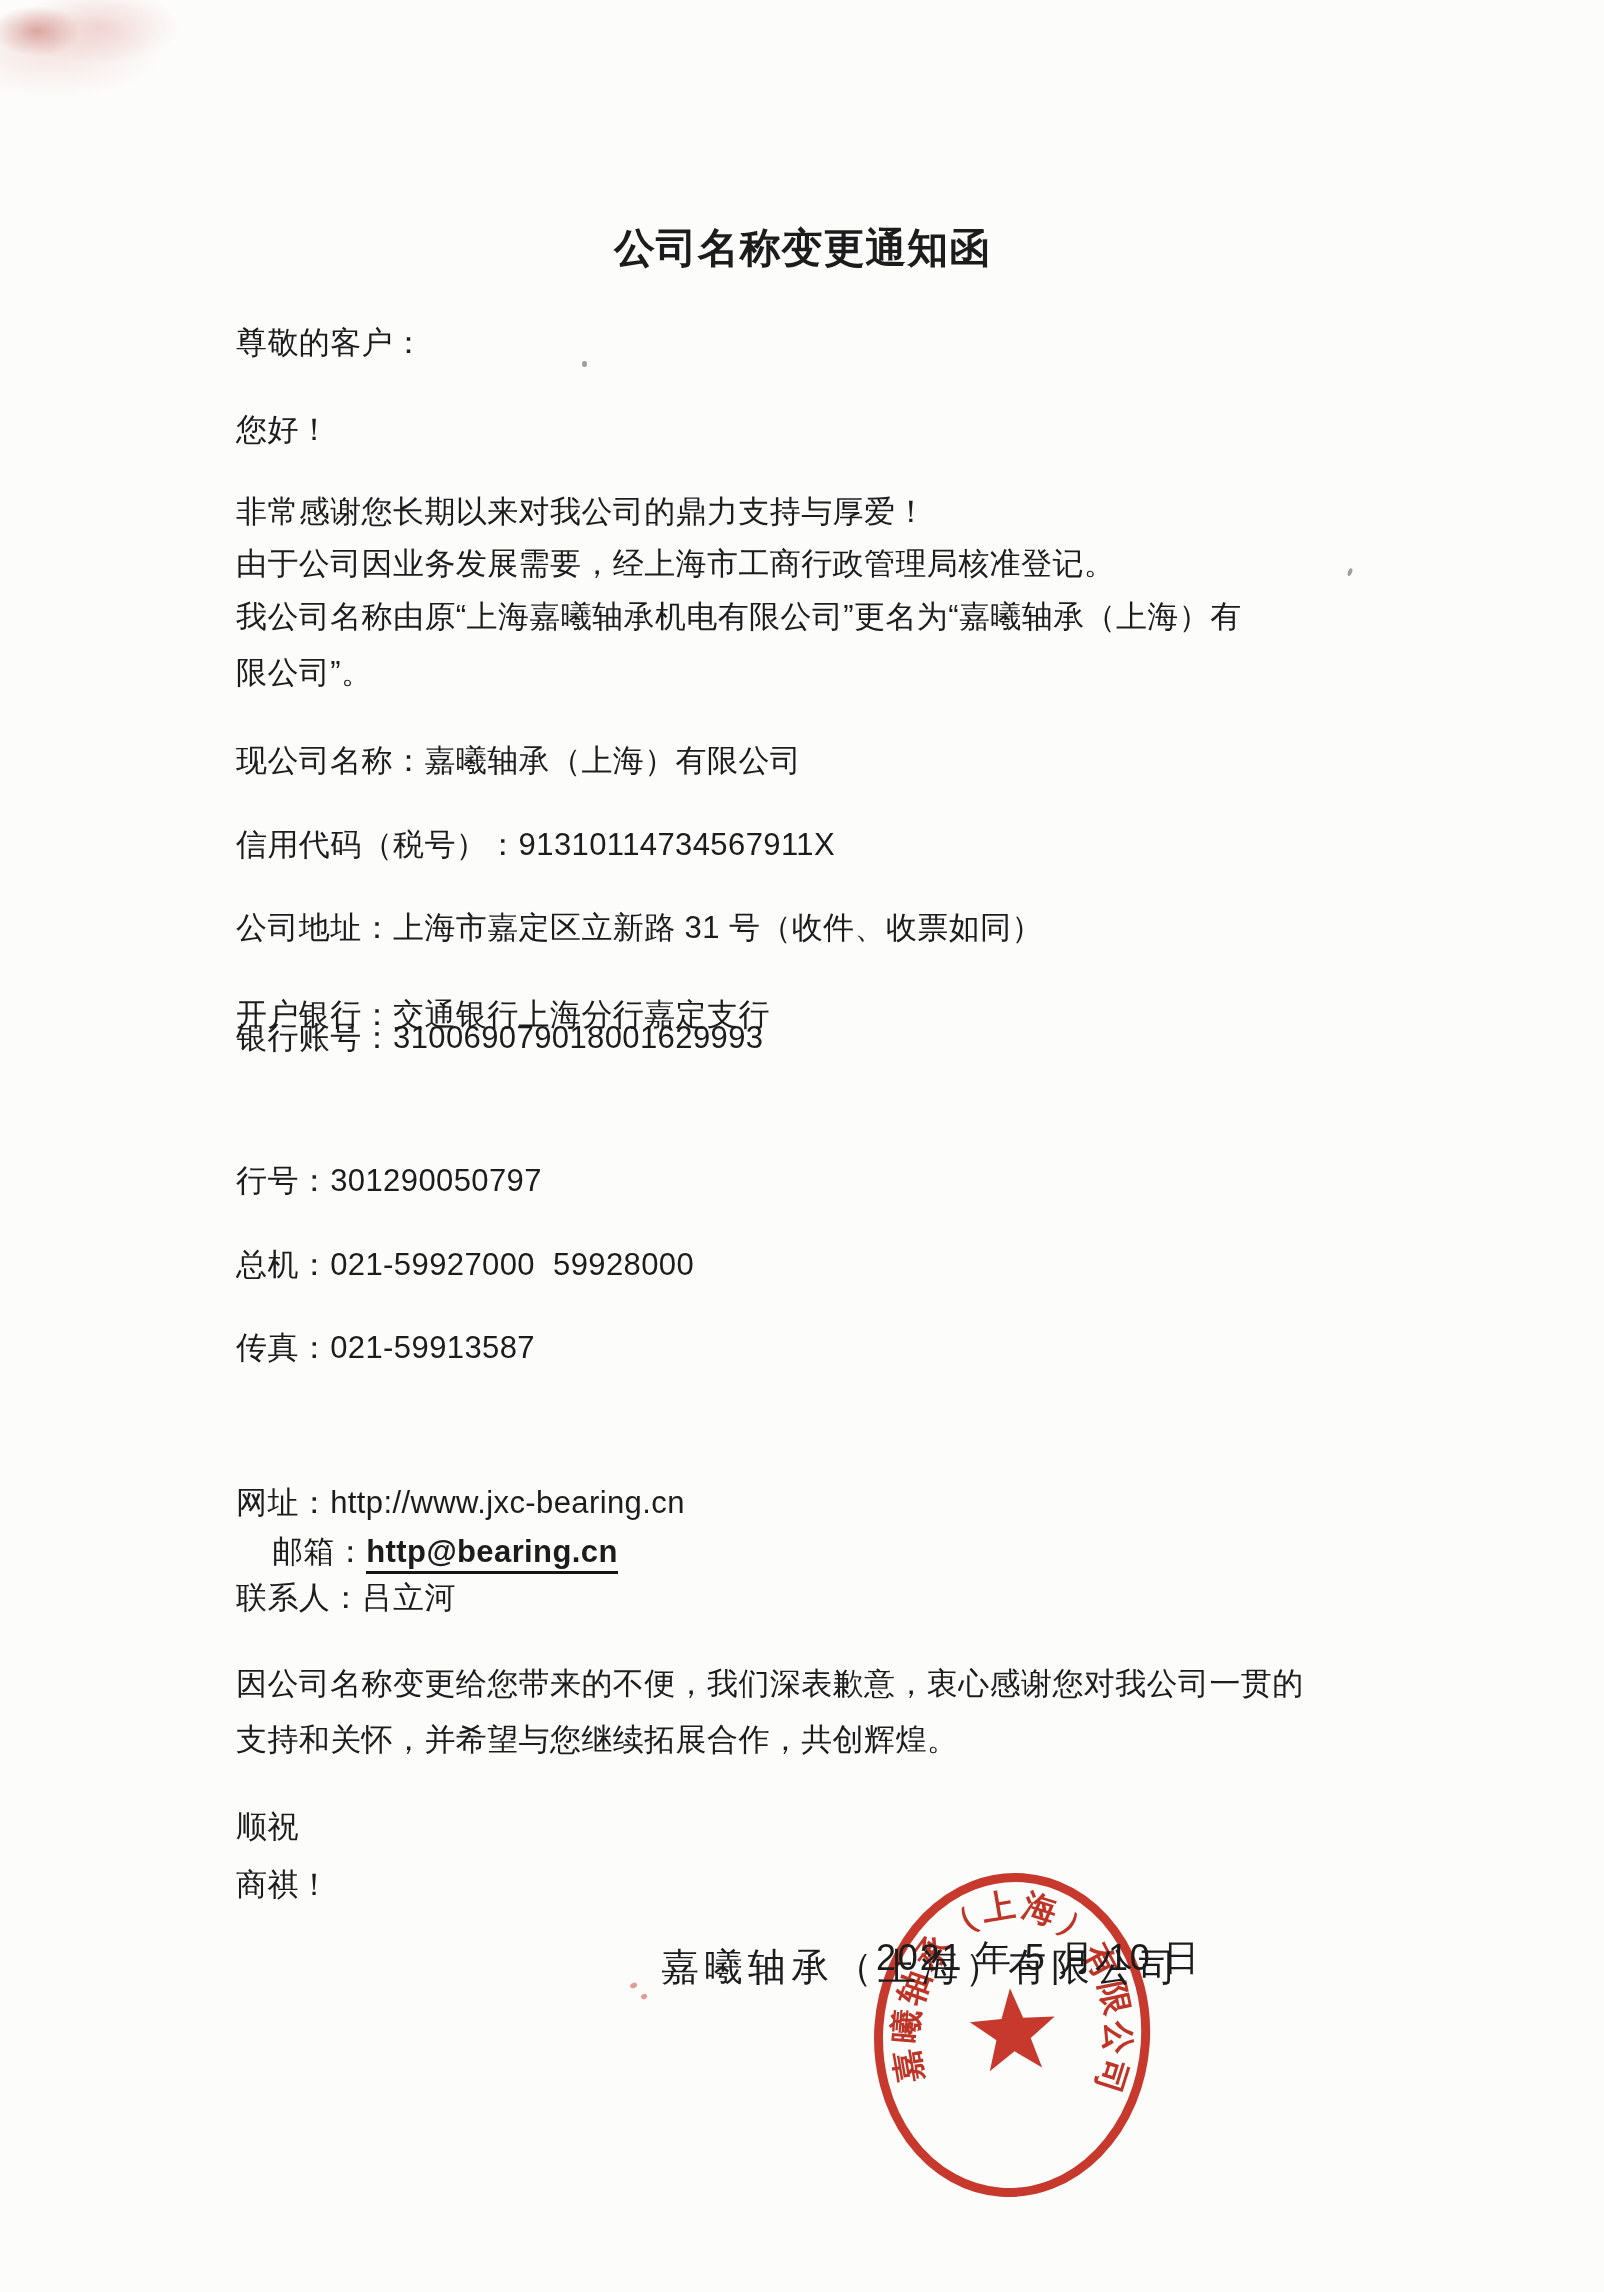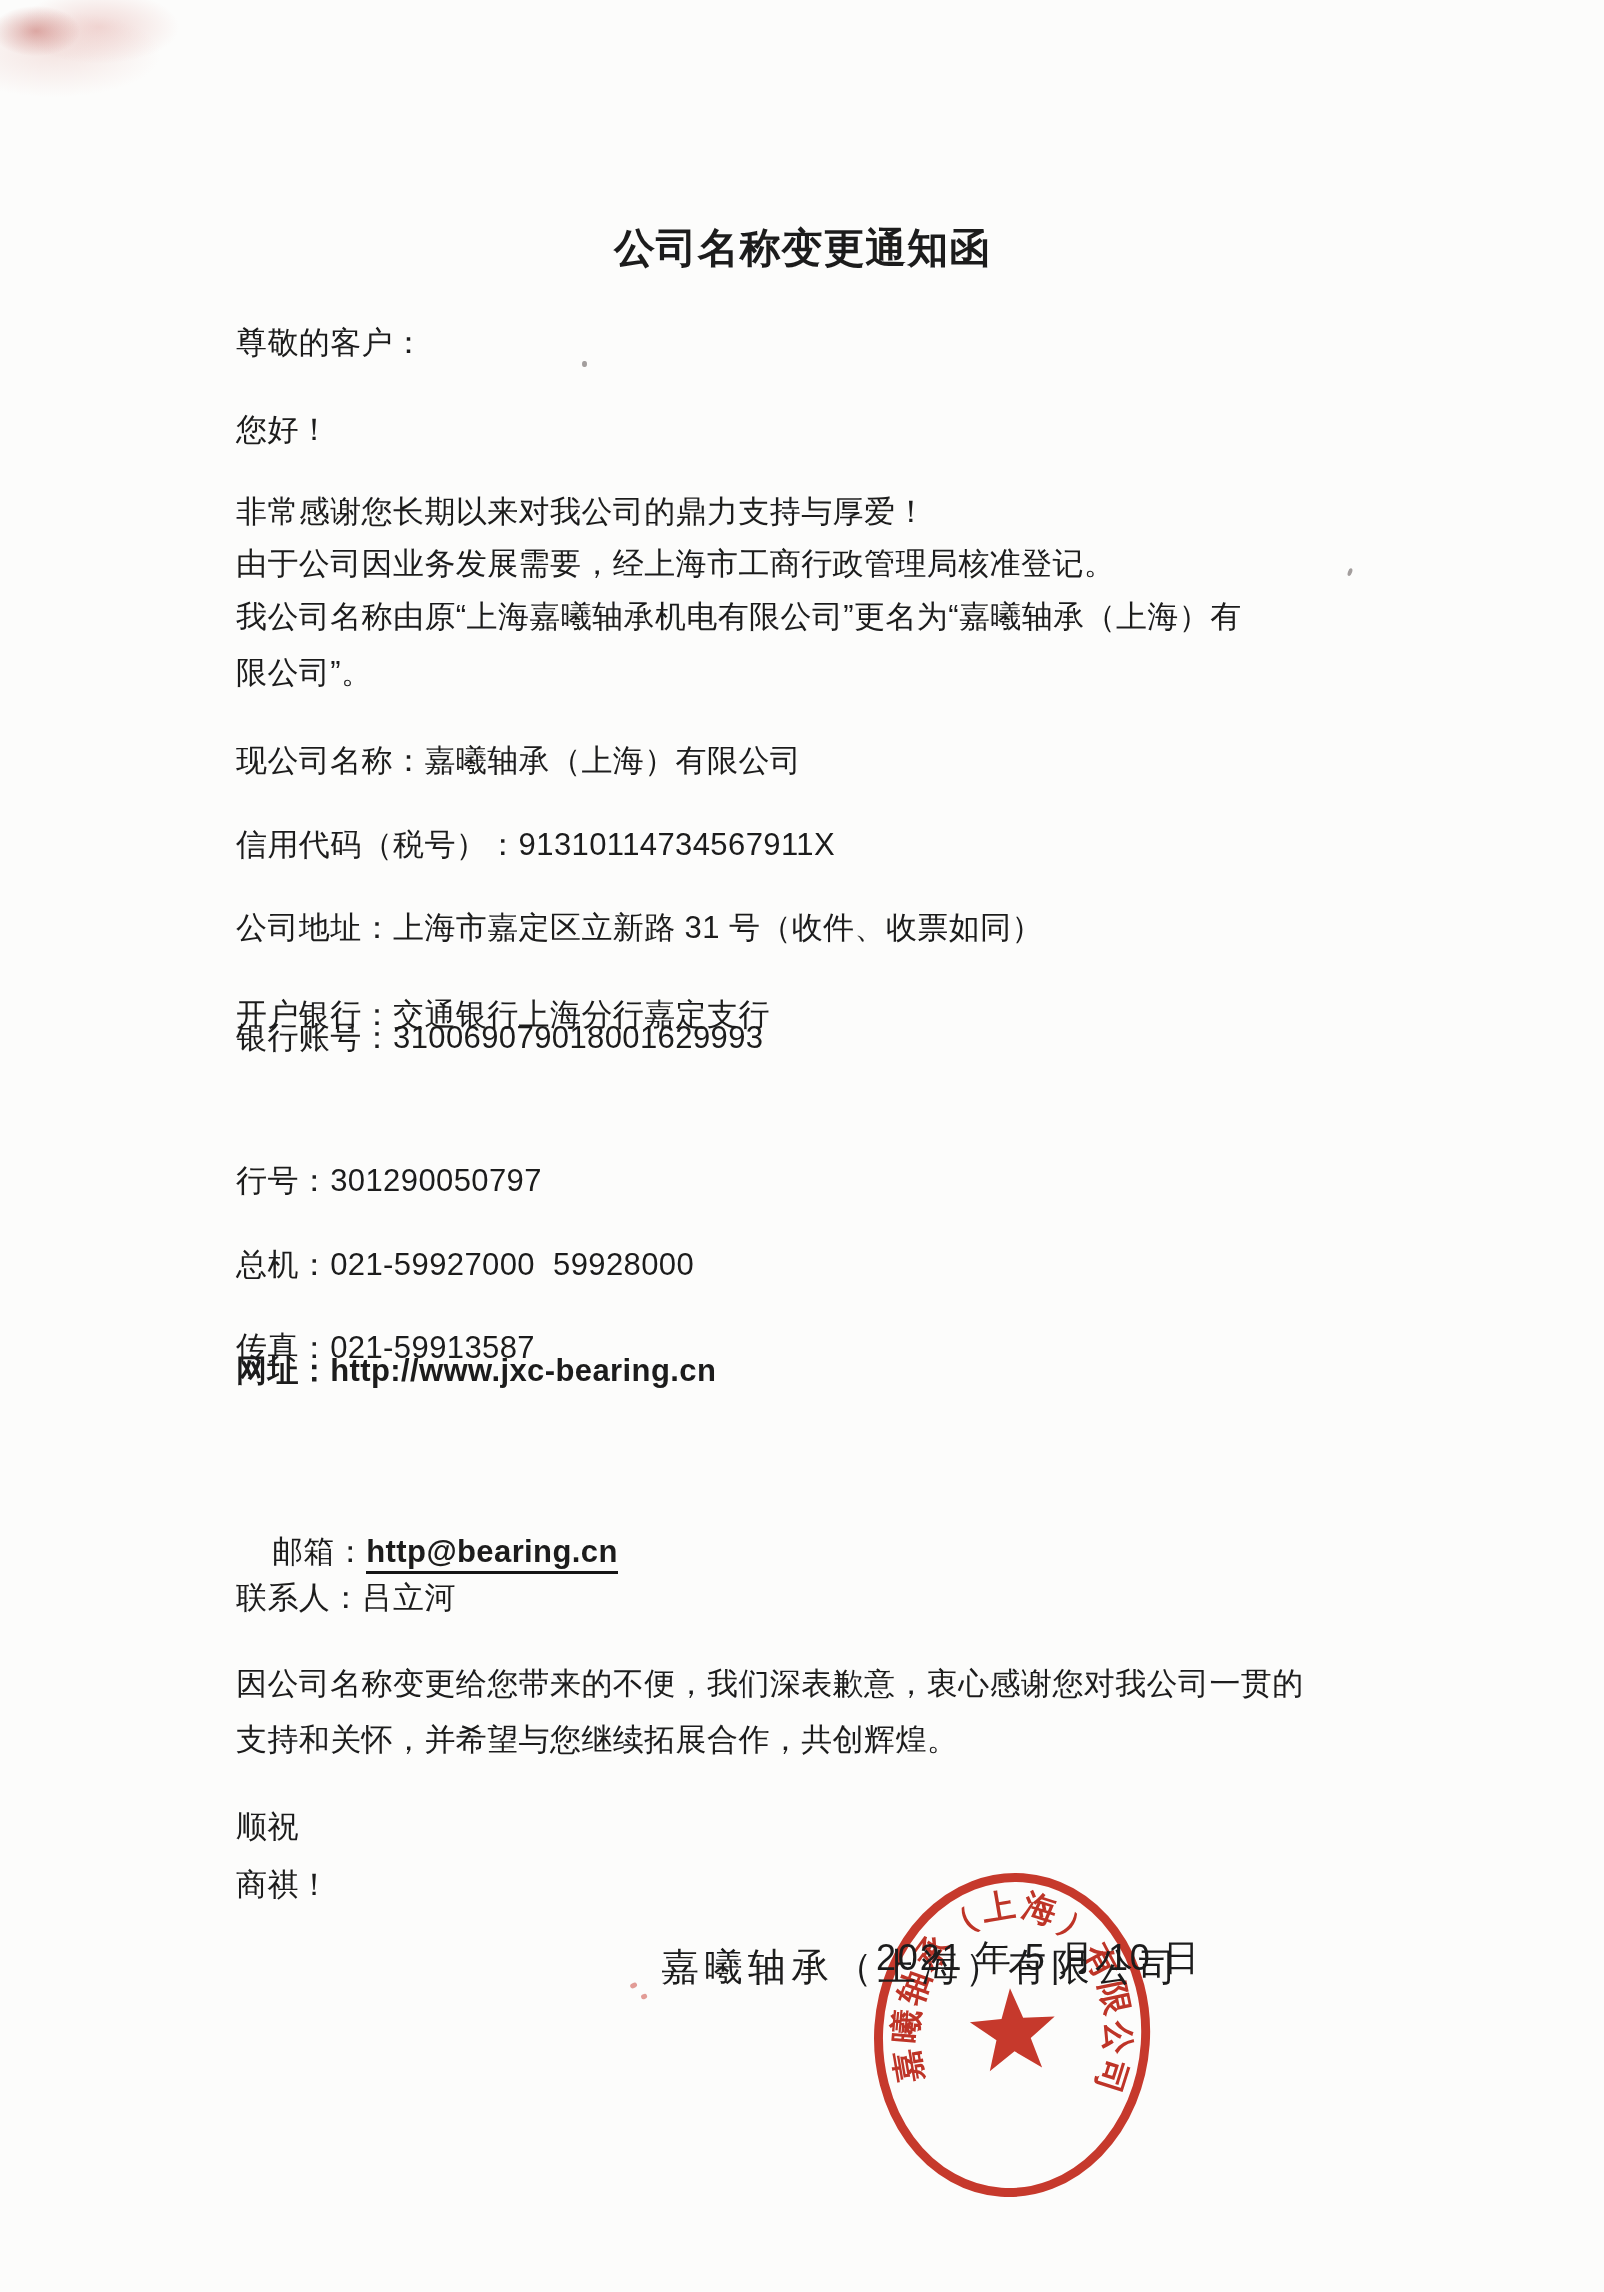--- a/index.html
+++ b/index.html
@@ -90,21 +90,21 @@
   <div class="line txt" style="top:654px;">限公司”。</div>
 
   <div class="line txt" style="top:742px;">现公司名称：嘉曦轴承（上海）有限公司</div>
   <div class="line txt" style="top:826px;">信用代码（税号）：91310114734567911X</div>
   <div class="line txt" style="top:909px;">公司地址：上海市嘉定区立新路 31 号（收件、收票如同）</div>
   <div class="line txt" style="top:996px;">开户银行：交通银行上海分行嘉定支行</div>
   <div class="line txt" style="top:1019px;">银行账号：310069079018001629993</div>
   <div class="line txt" style="top:1162px;">行号：301290050797</div>
   <div class="line txt" style="top:1246px;">总机：021-59927000  59928000</div>
   <div class="line txt" style="top:1329px;">传真：021-59913587</div>
-  <div class="line txt" style="top:1352px;font-weight:bold;">网址：http://www.jxc-bearing.cn</div>
+  <div class="line txt" style="top:1484px;">网址：http://www.jxc-bearing.cn</div>
 
   <div class="line txt" style="top:1496px;">
     <span>邮箱：</span><span class="email-value">http@bearing.cn</span>
   </div>
 
   <div class="line txt" style="top:1579px;">联系人：吕立河</div>
 
   <div class="line txt" style="top:1665px;">因公司名称变更给您带来的不便，我们深表歉意，衷心感谢您对我公司一贯的</div>
   <div class="line txt" style="top:1721px;">支持和关怀，并希望与您继续拓展合作，共创辉煌。</div>
 

